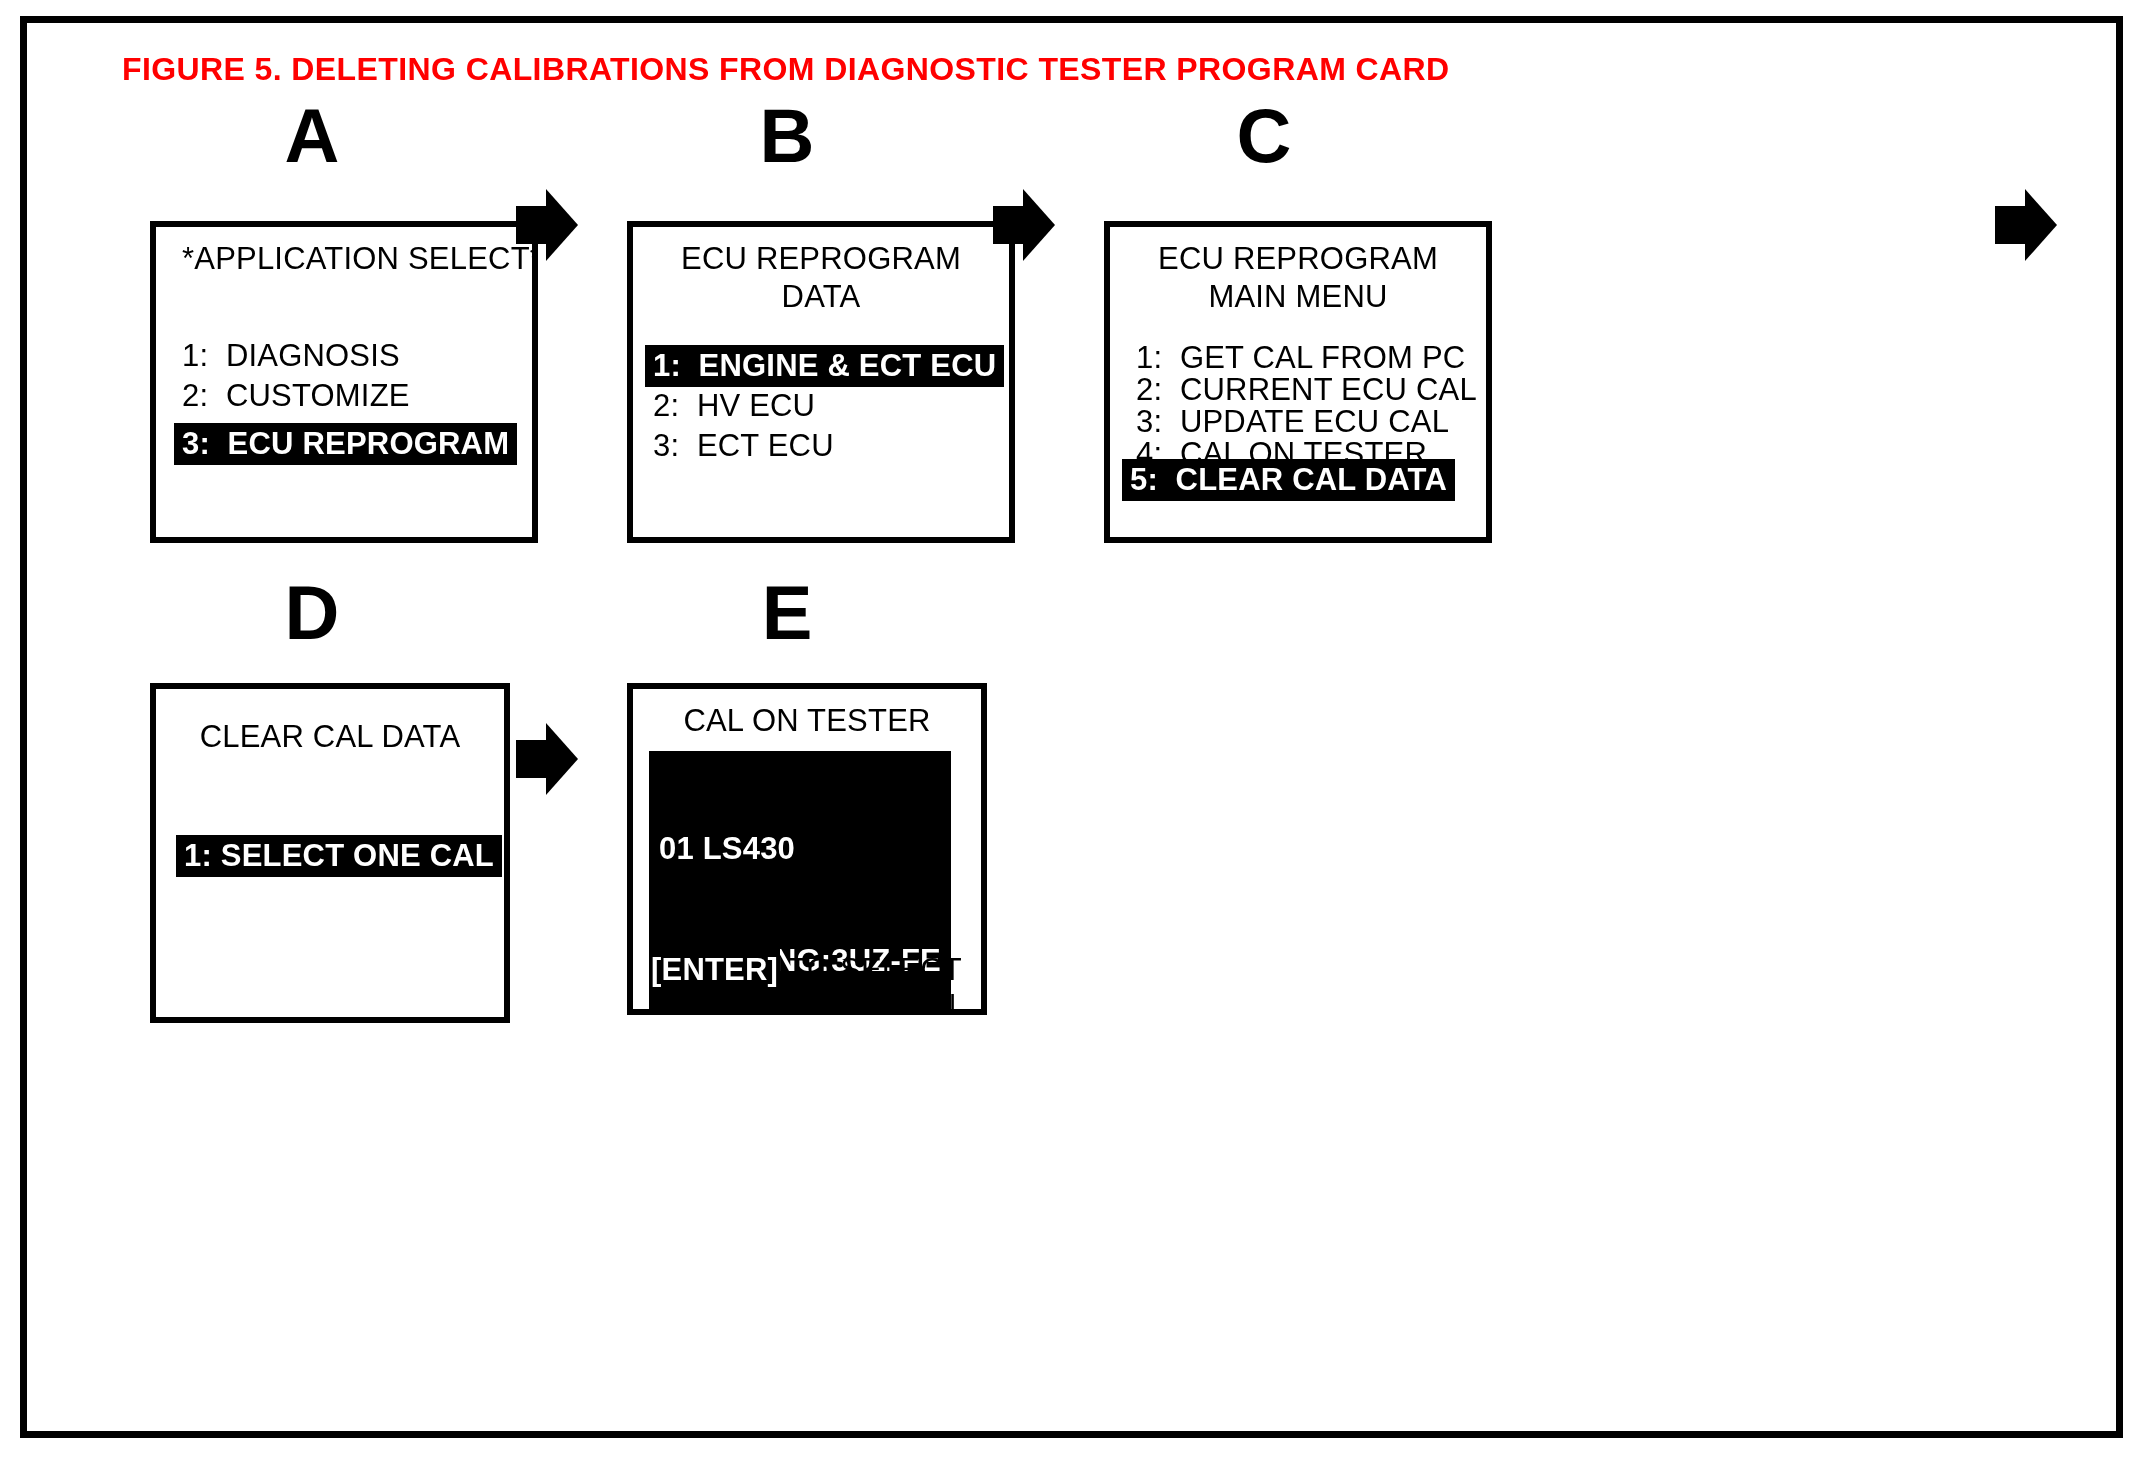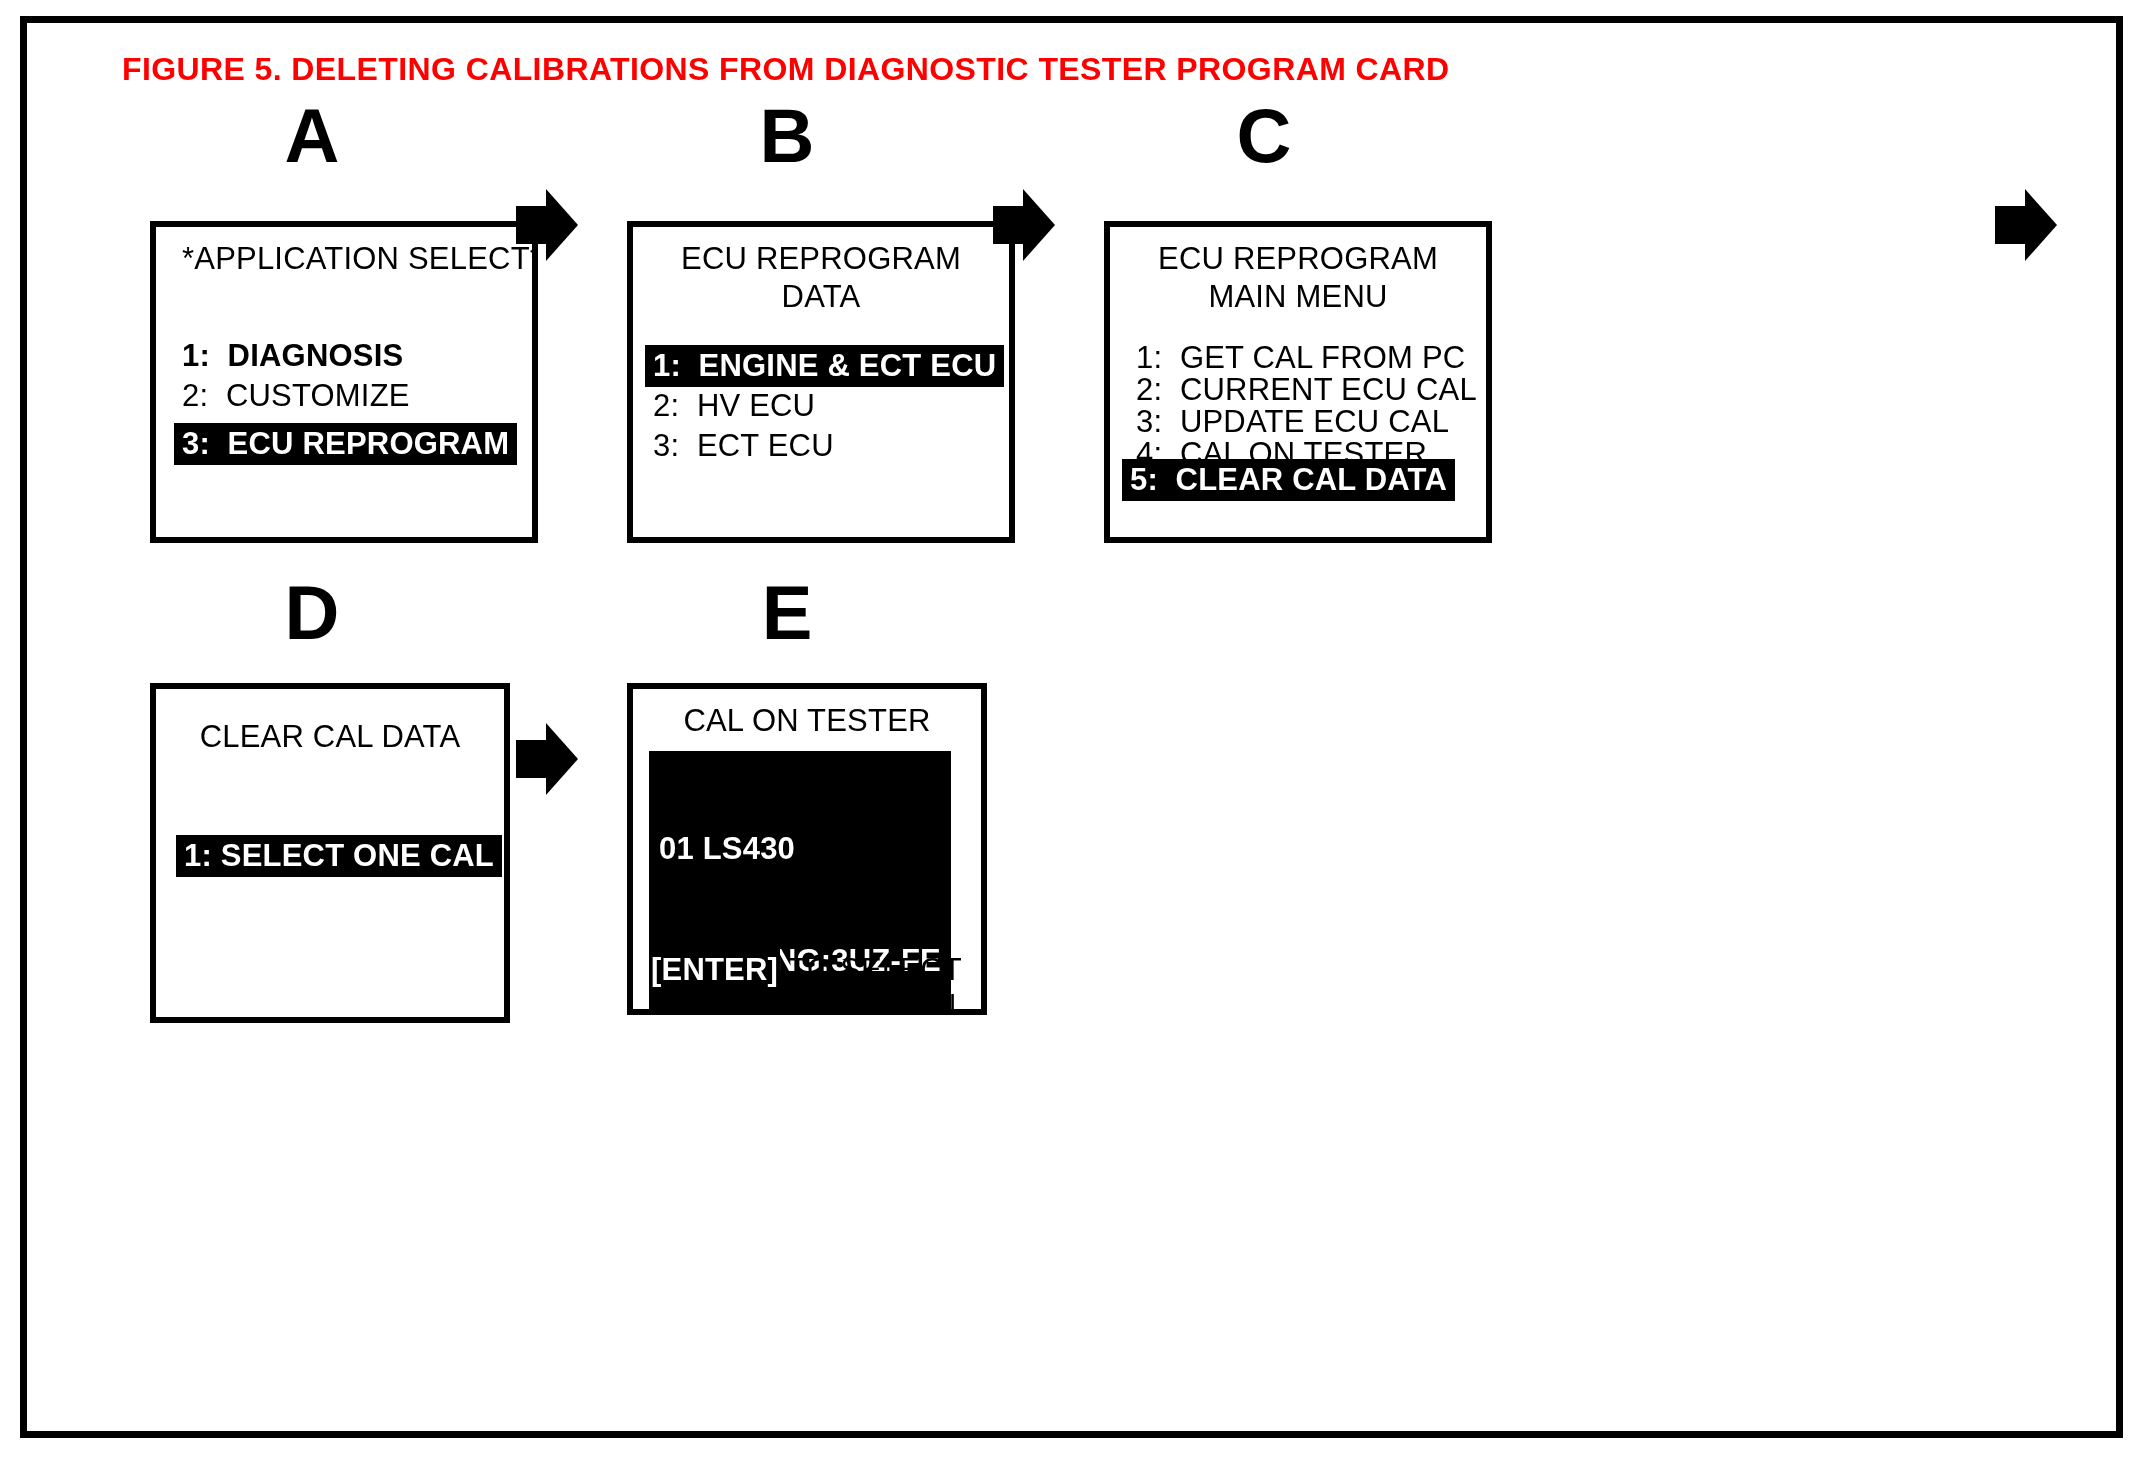--- a/index.html
+++ b/index.html
@@ -172,21 +172,21 @@
 <div id="figure-frame">
 
   <div id="figure-title">FIGURE 5.  DELETING CALIBRATIONS FROM DIAGNOSTIC TESTER PROGRAM CARD</div>
 
   <div class="panel-letter" style="left:225px; top:75px;">A</div>
 
   <div class="screen" style="left:123px; top:198px; width:388px; height:322px;">
     <div class="screen-inner">
       <div class="screen-title left-align" style="top:14px;">*APPLICATION SELECT*</div>
 
-      <div class="menu-row plain" style="left:18px; top:108px;font-weight:bold;">1:  DIAGNOSIS</div>
+      <div class="menu-row plain" style="left:18px; top:108px;">1:  DIAGNOSIS</div>
       <div class="menu-row plain" style="left:18px; top:148px;">2:  CUSTOMIZE</div>
       <div class="menu-row hl" style="left:18px; top:196px;">3:  ECU REPROGRAM</div>
     </div>
   </div>
 
   <div class="arrow" style="left:489px; top:166px;">
     <div class="tail"></div>
     <div class="head"></div>
   </div>
 

